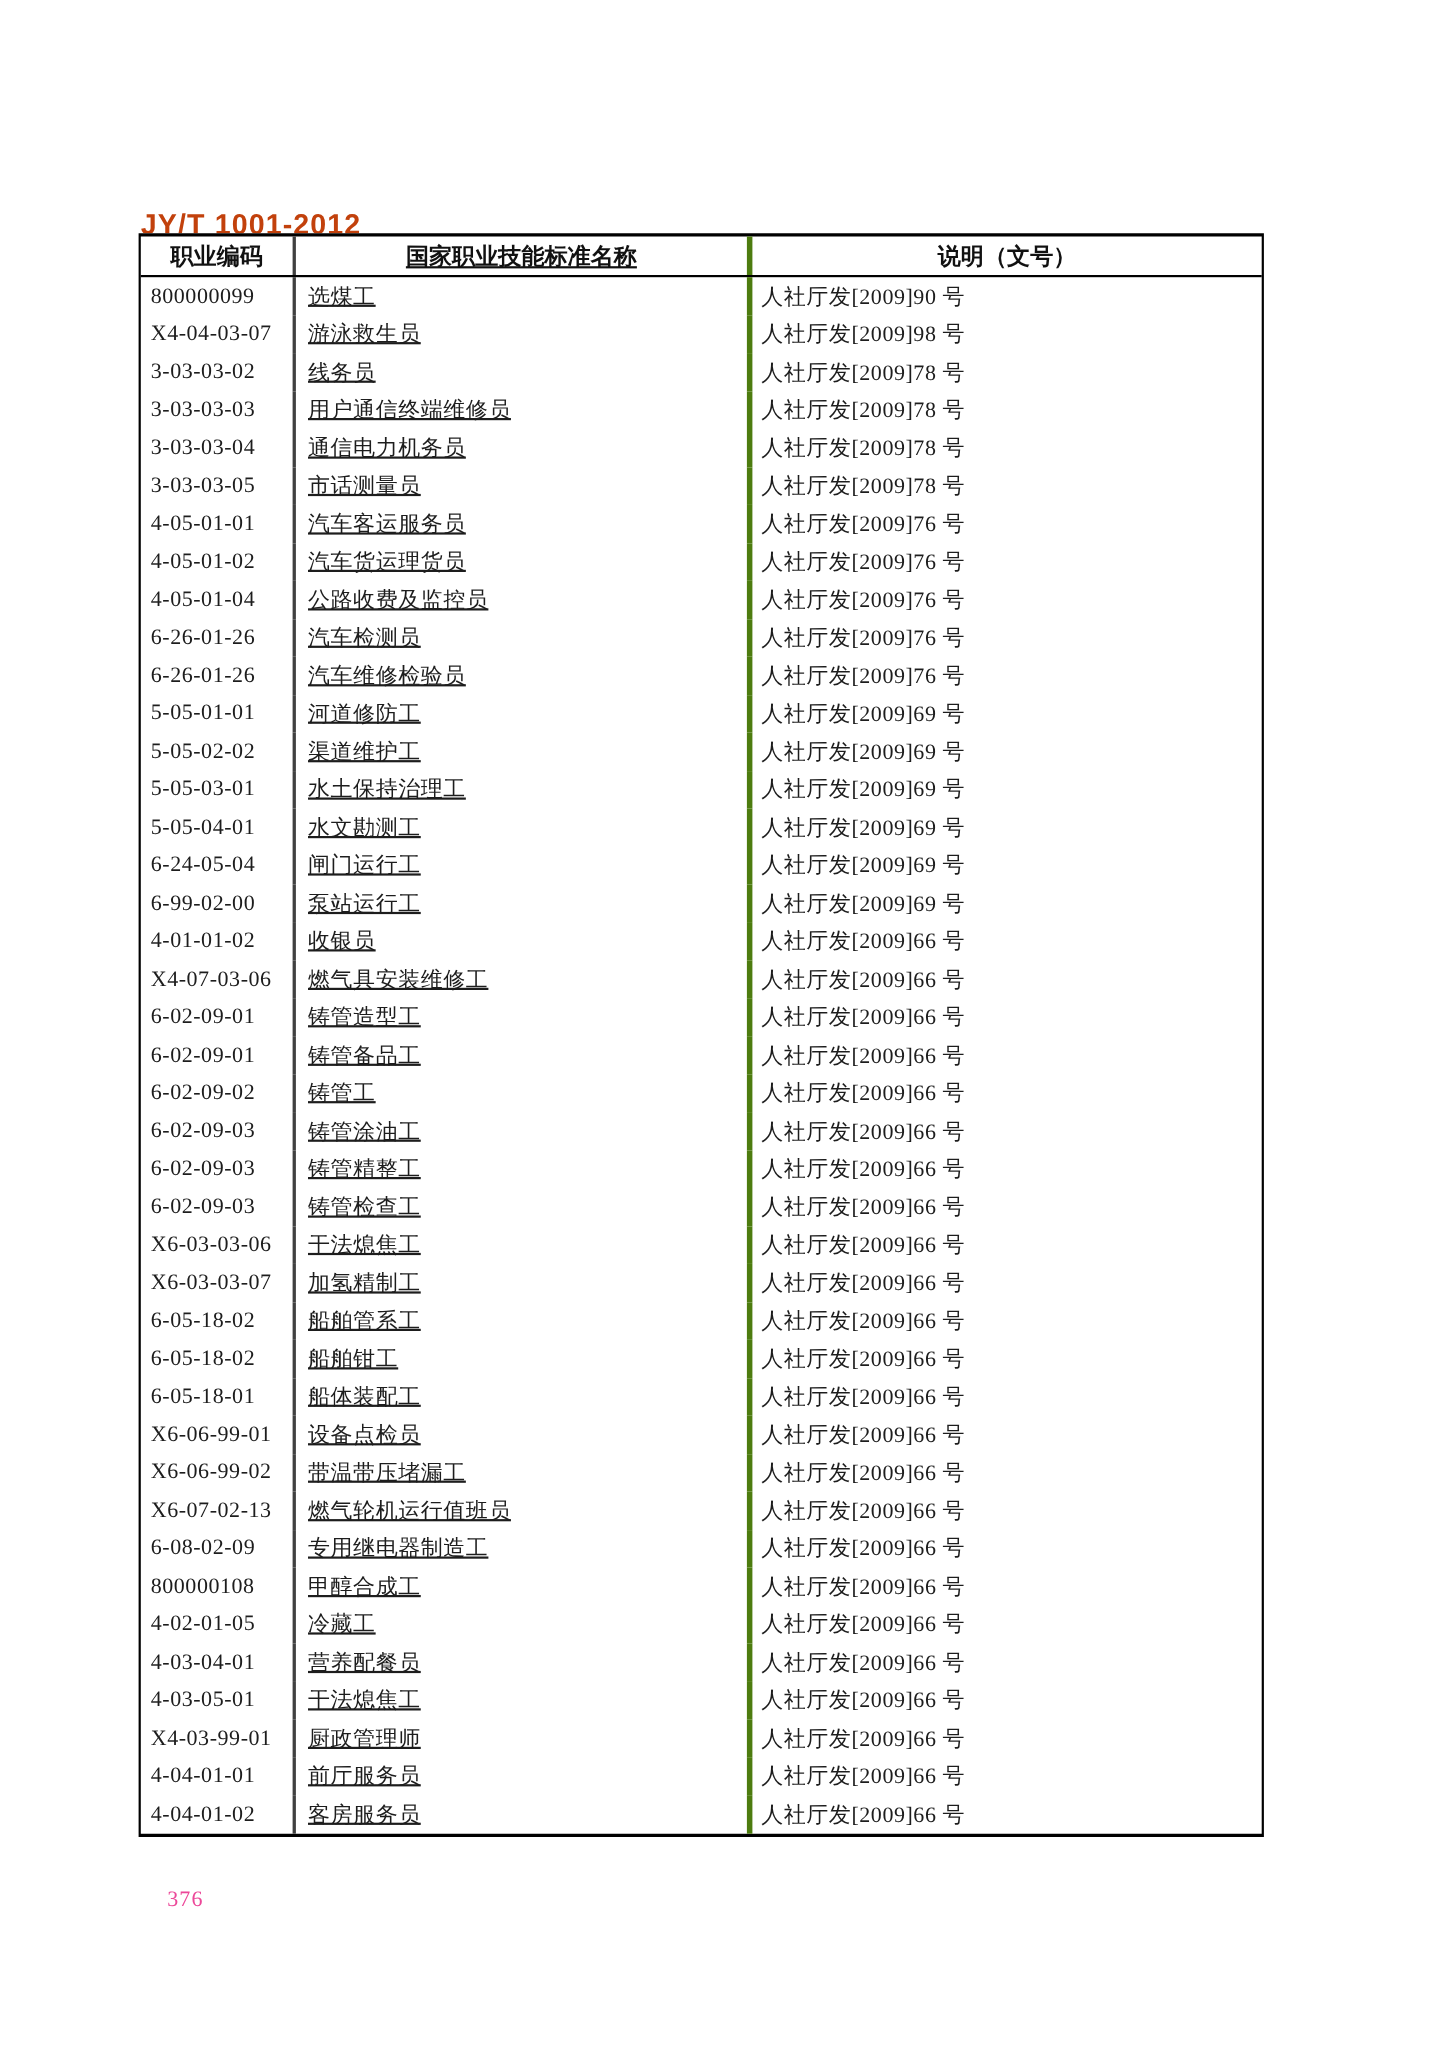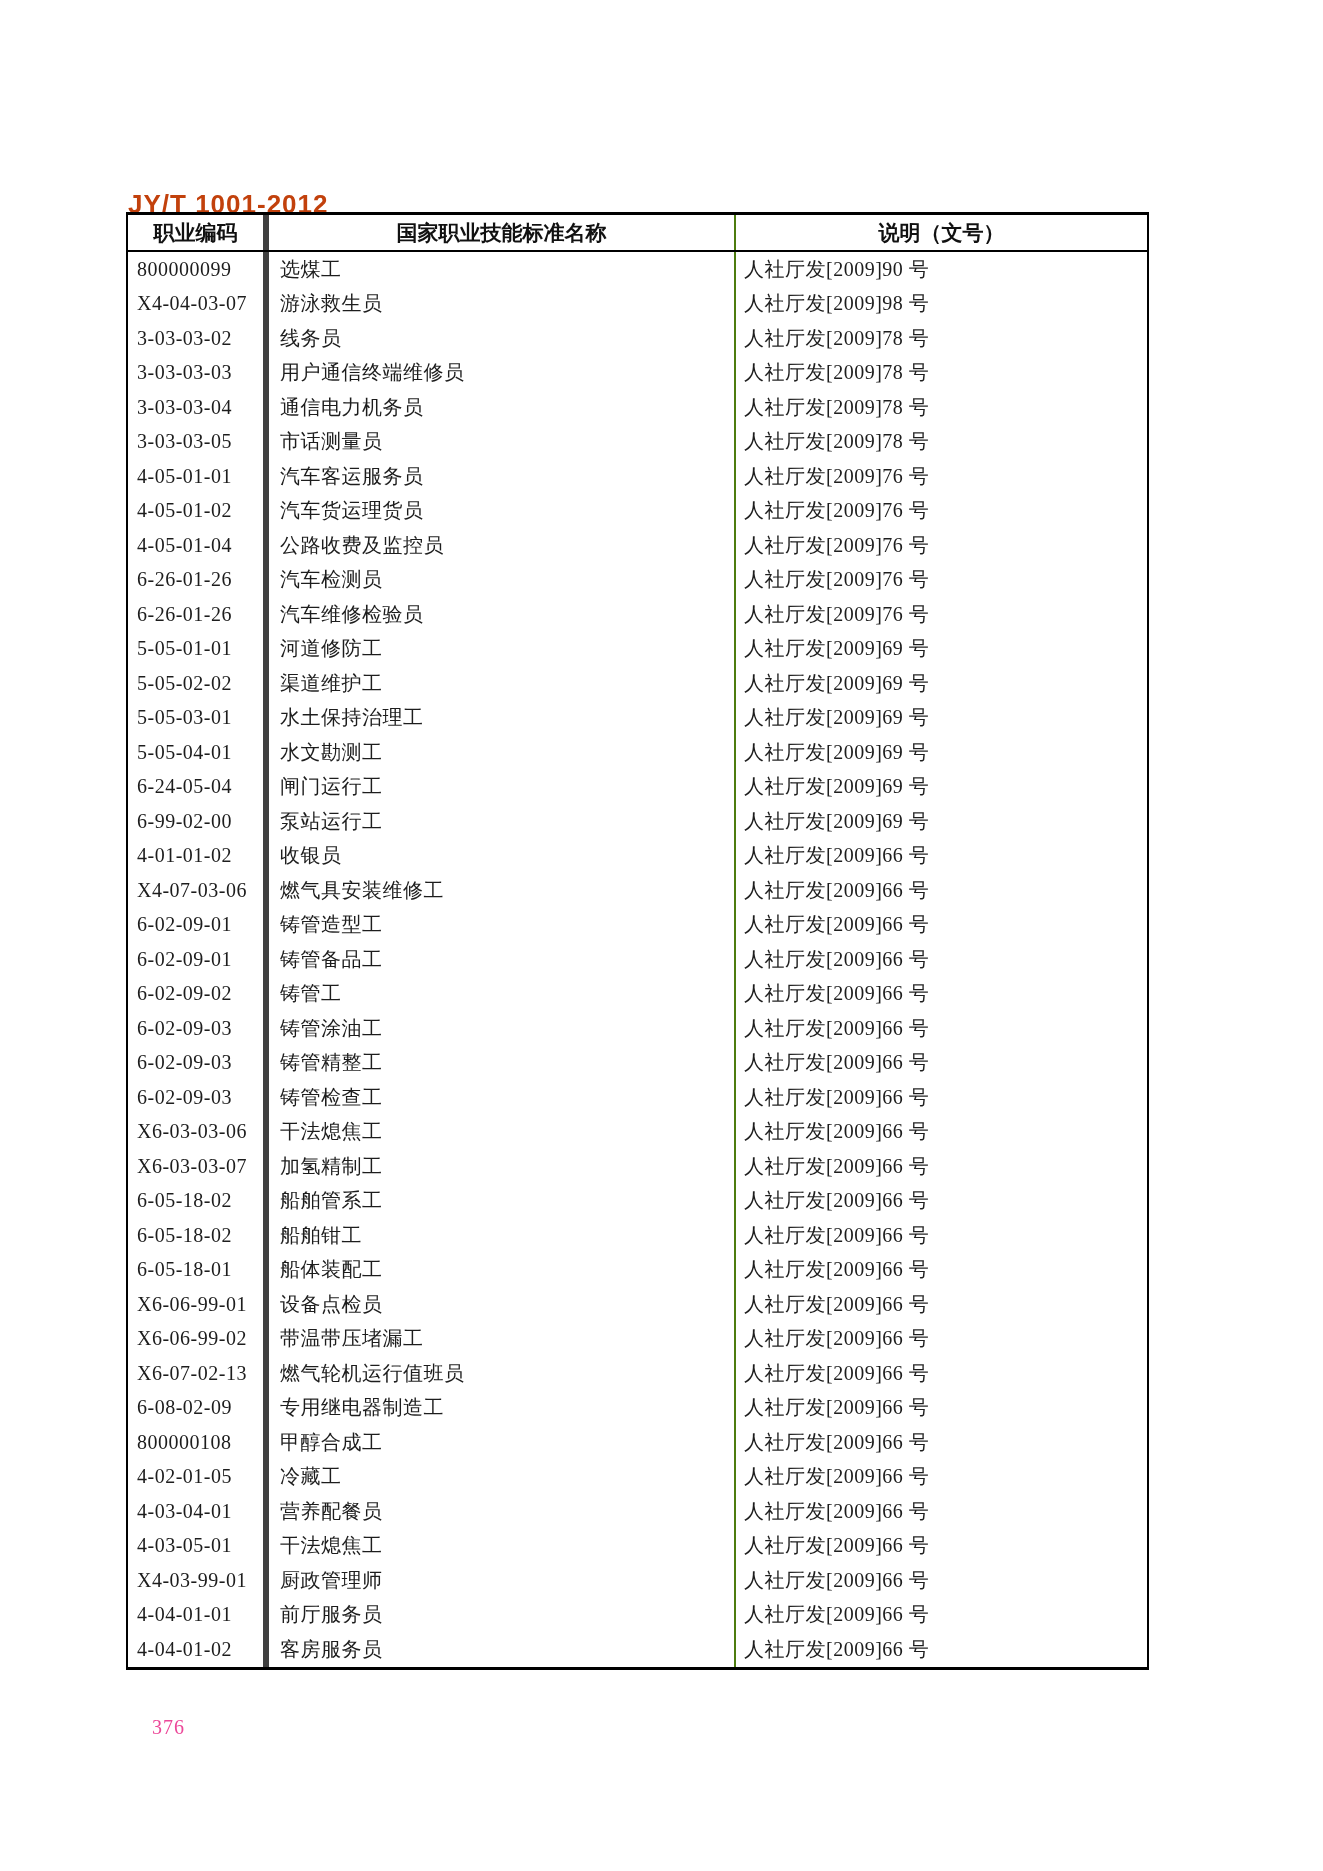--- a/index.html
+++ b/index.html
@@ -46,22 +46,22 @@
     font-size: 21px;
     font-weight: 700;
     color: #111;
   }
   .th {
     display: flex;
     align-items: center;
     justify-content: center;
     height: 100%;
   }
-  .col-1 { width: 141px; border-right: 6px solid #404040; }
-  .col-2 { width: 467px; border-right: 2px solid #4d7c0f; }
+  .col-1 { width: 141px; border-right: 3px solid #404040; }
+  .col-2 { width: 415px; border-right: 5px solid #4d7c0f; text-decoration: underline; }
   .col-3 { flex: 1; }
   .tbody { width: 100%; }
   .tr {
     display: flex;
     height: 34.5px;
   }
   .td {
     display: flex;
     align-items: center;
     height: 100%;

